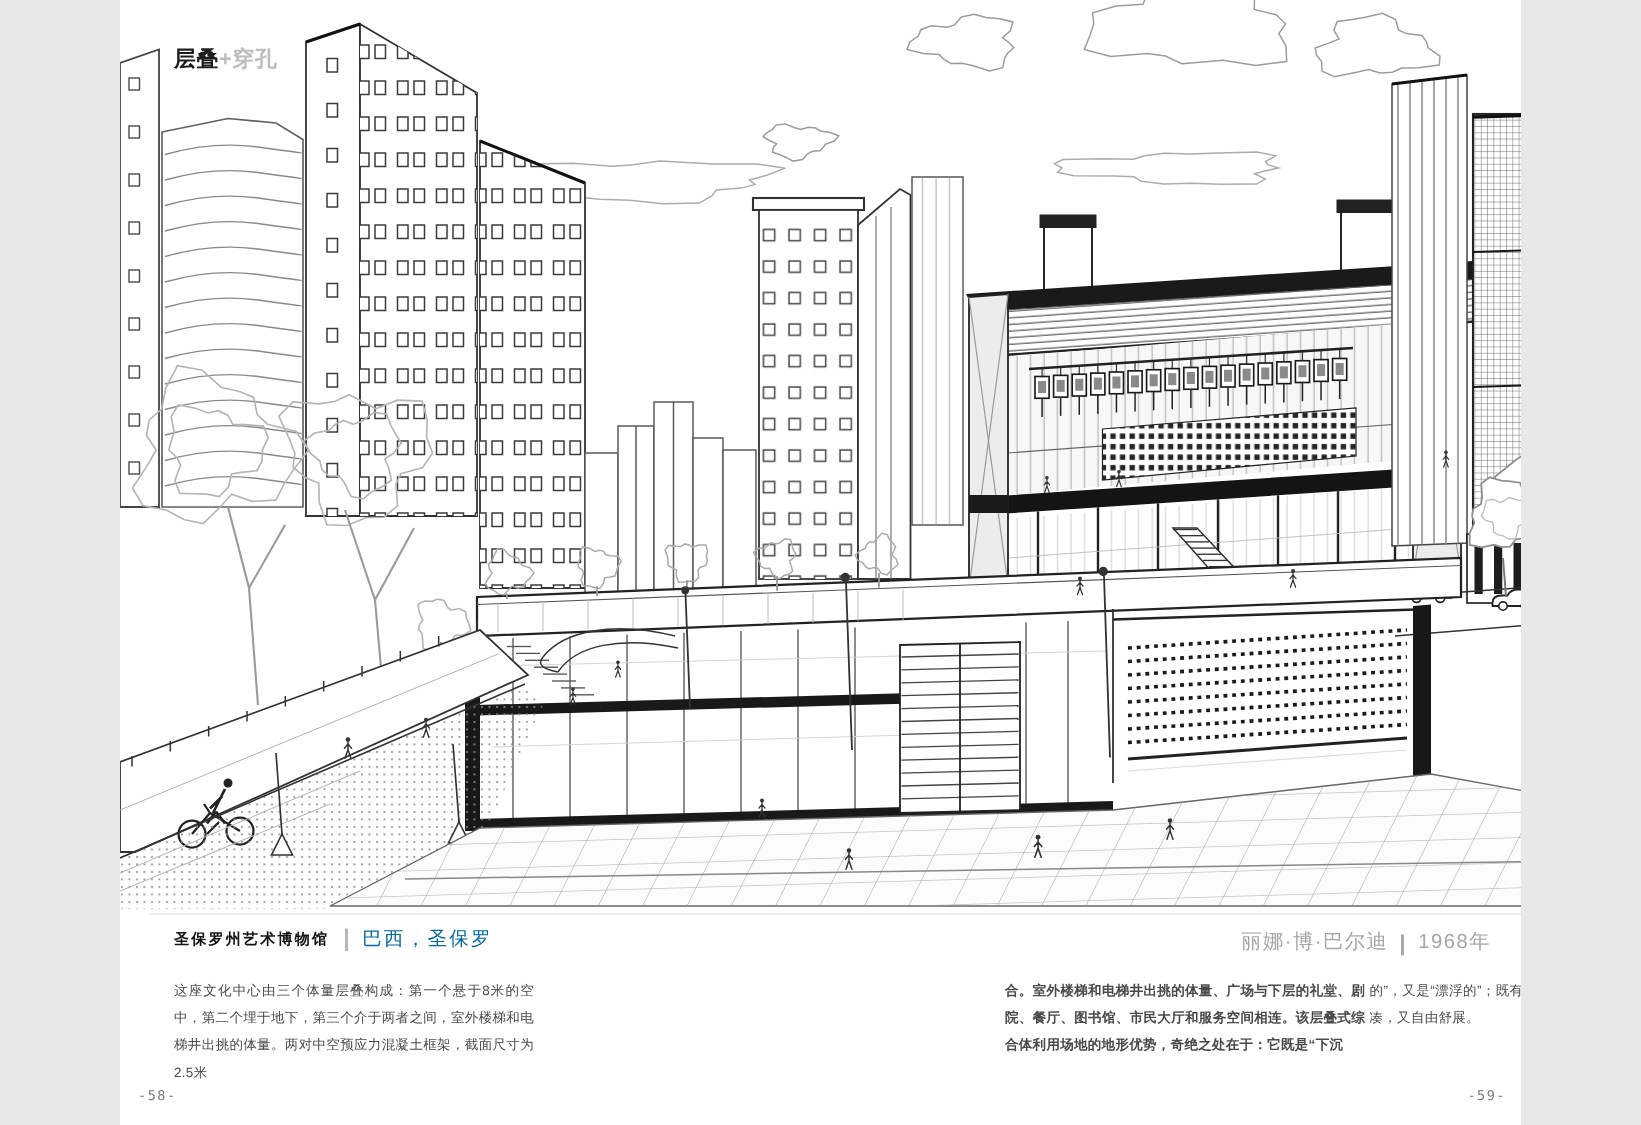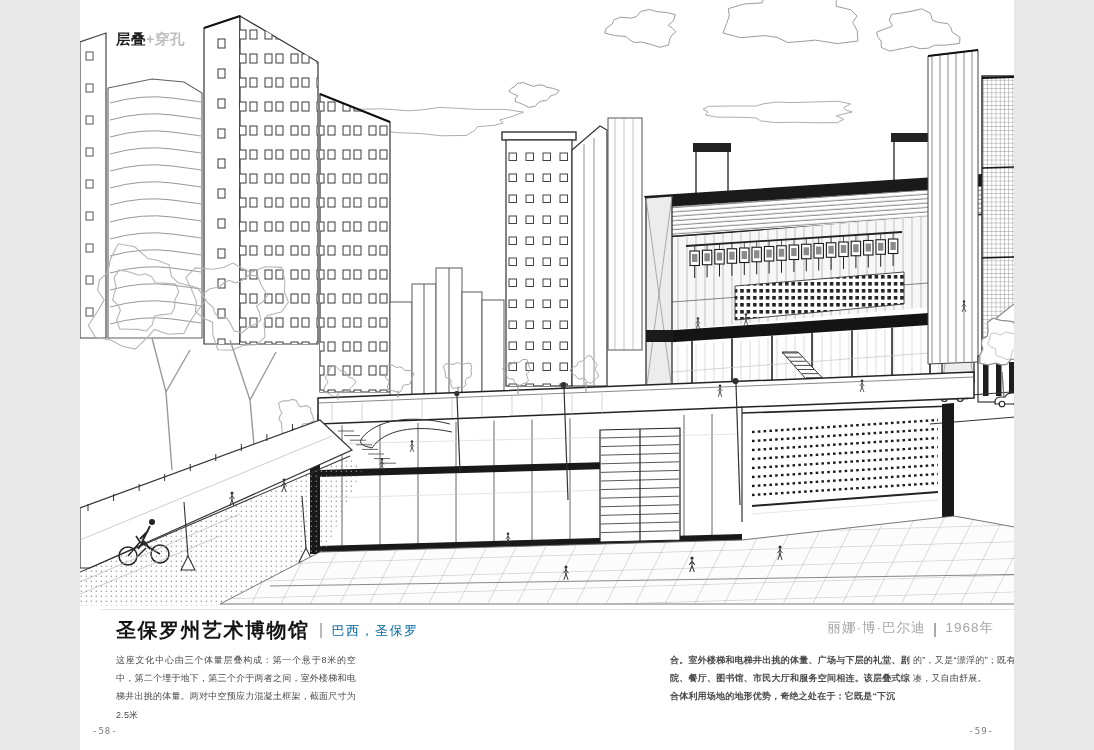--- a/index.html
+++ b/index.html
@@ -4,36 +4,36 @@
 <style>
   html,body{margin:0;padding:0;background:#e8e8e8;}
   .page{position:relative;width:934px;height:750px;background:#ffffff;overflow:hidden;
         font-family:"Liberation Sans",sans-serif;margin:0 auto;}
   #art{position:absolute;left:0;top:0;}
   .hdr{position:absolute;left:36px;top:30px;font-size:14.5px;font-weight:bold;letter-spacing:.5px;z-index:5;}
   .hdr .dark{color:#1c1c1c;}
   .hdr .light{color:#bdbdbd;}
   .rule{position:absolute;left:20px;top:609px;width:1054px;height:1px;background:#e6e6e6;}
   .title-left{position:absolute;left:36px;top:617px;display:flex;align-items:center;gap:10px;}
-  .t-main{font-size:20px;font-weight:bold;color:#141414;letter-spacing:1.5px;}
+  .t-main{font-size:10px;font-weight:bold;color:#141414;letter-spacing:1.5px;}
   .t-bar{width:2px;height:15px;background:#b8b8b8;}
   .t-sub{font-size:13px;color:#0369a1;letter-spacing:1.5px;}
   .title-right{position:absolute;right:20px;top:619px;display:flex;align-items:flex-end;gap:9px;}
   .t-name,.t-year{font-size:13.5px;color:#a6a6a6;letter-spacing:1px;}
   .t-bar2{width:2px;height:14px;background:#a9a9a9;}
   .col{position:absolute;top:651px;font-size:9px;line-height:18.2px;color:#4a4a4a;
        text-align:justify;letter-spacing:.2px;}
   .c1{left:36px;width:240px;}
   .c2{left:277px;width:248px;}
   .c3{left:590px;width:240px;font-weight:bold;}
   .c4{left:833px;width:242px;}
   .pageno{position:absolute;bottom:14px;font-size:9px;color:#7a7a7a;letter-spacing:1px;
           font-family:"DejaVu Sans Mono",monospace;}
   .pn-l{left:12px;}
-  .pn-r{right:20px;}
+  .pn-r{right:10px;}
 </style>
 </head>
 <body>
 
 <div class="page">
 
   <svg id="art" width="1094" height="612" viewBox="0 0 1094 612">
     <defs>
       <pattern id="pXh" width="4.2" height="4.2" patternUnits="userSpaceOnUse">
         <path d="M0,0H4.2M0,0V4.2" stroke="#4f4f4f" stroke-width="0.55" fill="none"></path>

